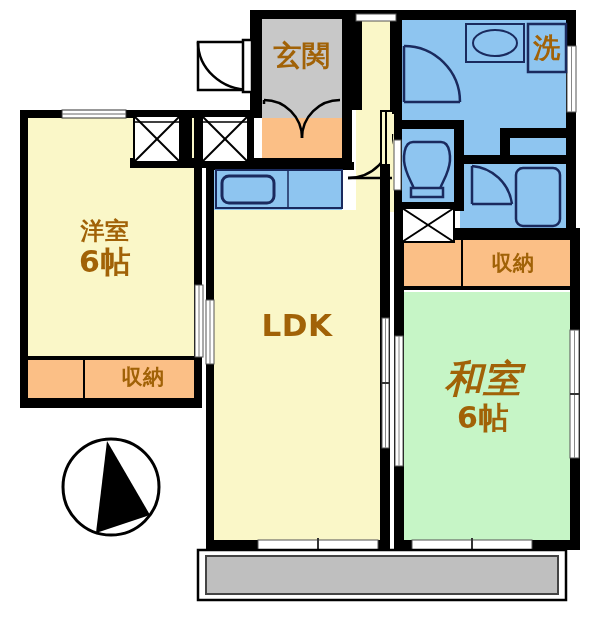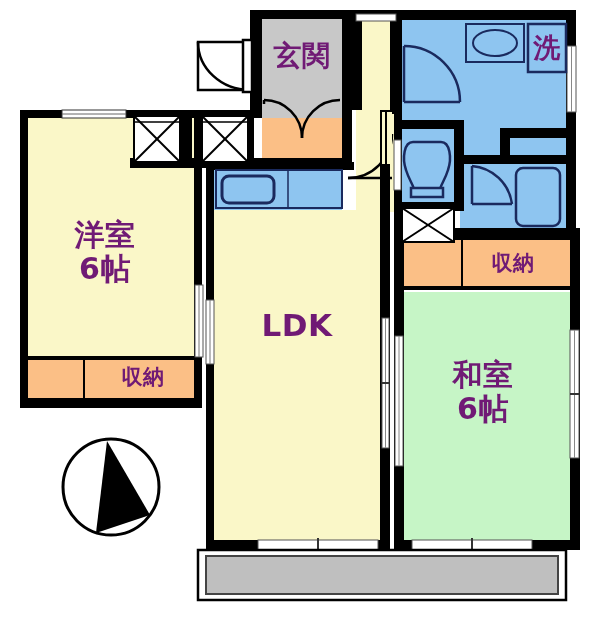--- a/index.html
+++ b/index.html
@@ -1,20 +1,20 @@
 <!DOCTYPE html>
 <html><head>
 <meta charset="utf-8">
 <title>Floor Plan</title>
 <style>
   html,body{margin:0;padding:0;background:#ffffff;}
   body{width:604px;height:641px;position:relative;overflow:hidden;
        font-family:"DejaVu Sans","Liberation Sans",sans-serif;}
   #plan{position:absolute;left:0;top:0;width:604px;height:641px;}
-  .lbl{position:absolute;text-align:center;color:#701a75;font-weight:700;
+  .lbl{position:absolute;text-align:center;color:#a16207;font-weight:700;
        line-height:1.12;letter-spacing:0.5px;pointer-events:none;}
 </style>
 </head>
 <body>
 
 <svg id="plan" viewBox="0 0 604 641">
 
   <rect x="0" y="0" width="604" height="641" fill="#ffffff"></rect>
 
   <rect x="28" y="118" width="166" height="242" fill="#faf7c8"></rect>
@@ -220,30 +220,30 @@
     <rect x="206" y="556" width="352" height="38" fill="#bfbfbf" stroke="#444" stroke-width="2"></rect>
   </g>
 
   <g>
     <circle cx="111" cy="487" r="48" fill="#ffffff" stroke="#000" stroke-width="3"></circle>
     <path d="M 107 441 L 96 533 L 150 515 Z" fill="#000"></path>
   </g>
 </svg>
 
 <div class="lbl" style="left:25px;top:218px;width:160px;">
-  <div style="font-size:30px;">洋室</div>
+  <div style="font-size:24px;">洋室</div>
   <div style="font-size:30px;">6帖</div>
 </div>
 
 <div class="lbl" style="left:217px;top:308px;width:160px;">
   <div style="font-size:31px;">LDK</div>
 </div>
 
 <div class="lbl" style="left:403px;top:358px;width:160px;">
-  <div style="font-size:30px;">和室</div>
+  <div style="font-size:38px;font-style:italic;">和室</div>
   <div style="font-size:30px;">6帖</div>
 </div>
 
 <div class="lbl" style="left:261px;top:40px;width:82px;font-size:28px;">玄関</div>
 
 <div class="lbl" style="left:100px;top:366px;width:86px;font-size:21px;">収納</div>
 
 <div class="lbl" style="left:470px;top:252px;width:86px;font-size:21px;">収納</div>
 
 <div class="lbl" style="left:531px;top:33px;width:32px;font-size:27px;">洗</div>

